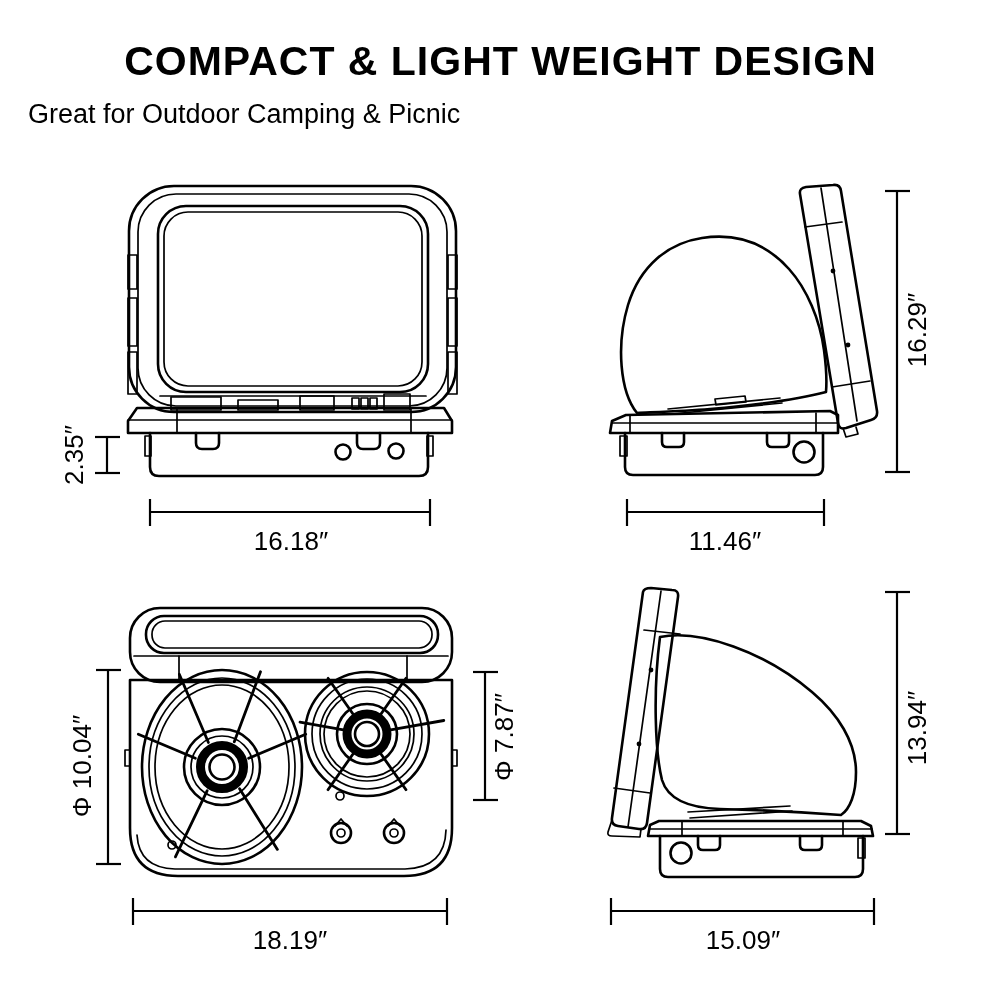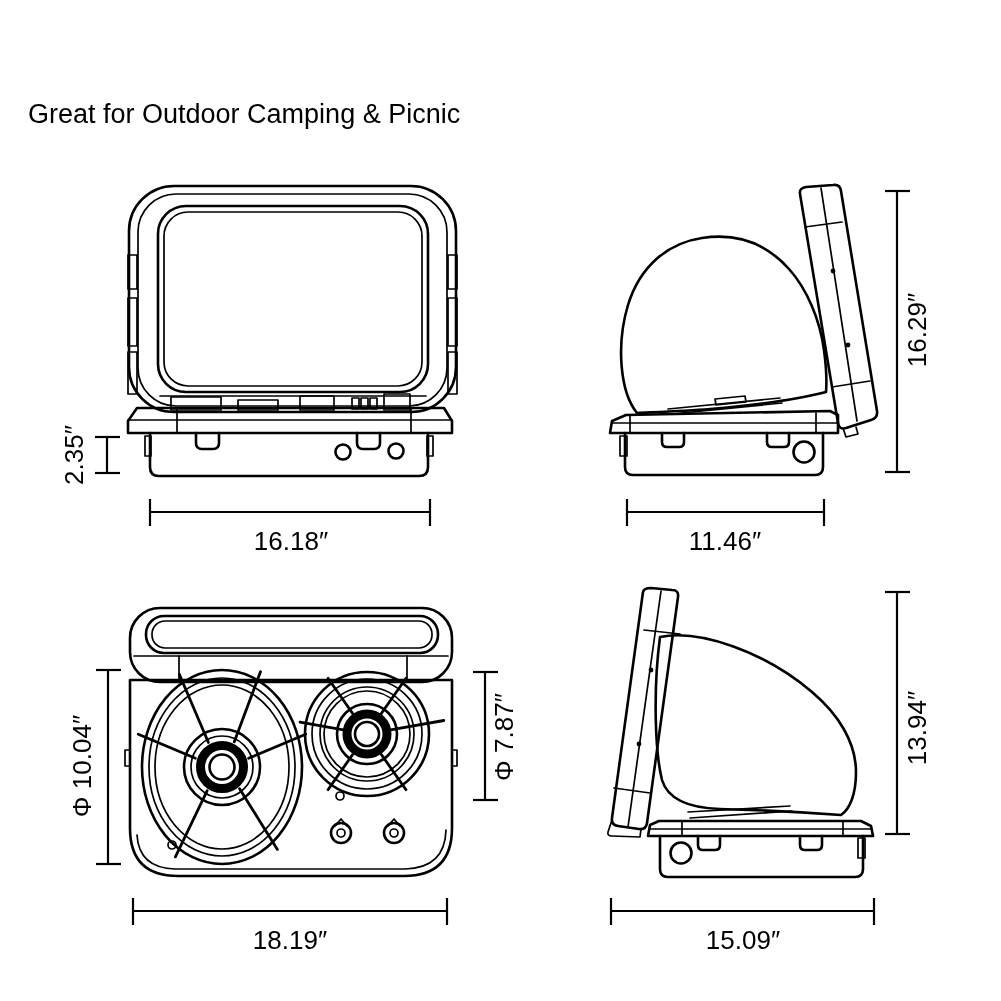--- a/index.html
+++ b/index.html
@@ -28,20 +28,21 @@
   .dim-label {
     font-family:"Liberation Sans","DejaVu Sans",sans-serif;
     font-size:26px; fill:#000; text-anchor:middle; dominant-baseline:central;
   }
 </style>
 </head>
 <body>
 
 <div class="page">
 
+  <h1 class="title">COMPACT &amp; LIGHT WEIGHT DESIGN</h1>
   <p class="subtitle">Great for Outdoor Camping &amp; Picnic</p>
 
   <svg class="drawings" width="1001" height="1001" viewBox="0 0 1001 1001">
 
     <g>
 
       <g>
         <rect class="ln" x="129" y="186" width="327" height="226" rx="45"></rect>
         <rect class="ln2" x="138" y="194" width="309" height="212" rx="38"></rect>
         <rect class="ln" x="158" y="206" width="270" height="186" rx="28"></rect>

